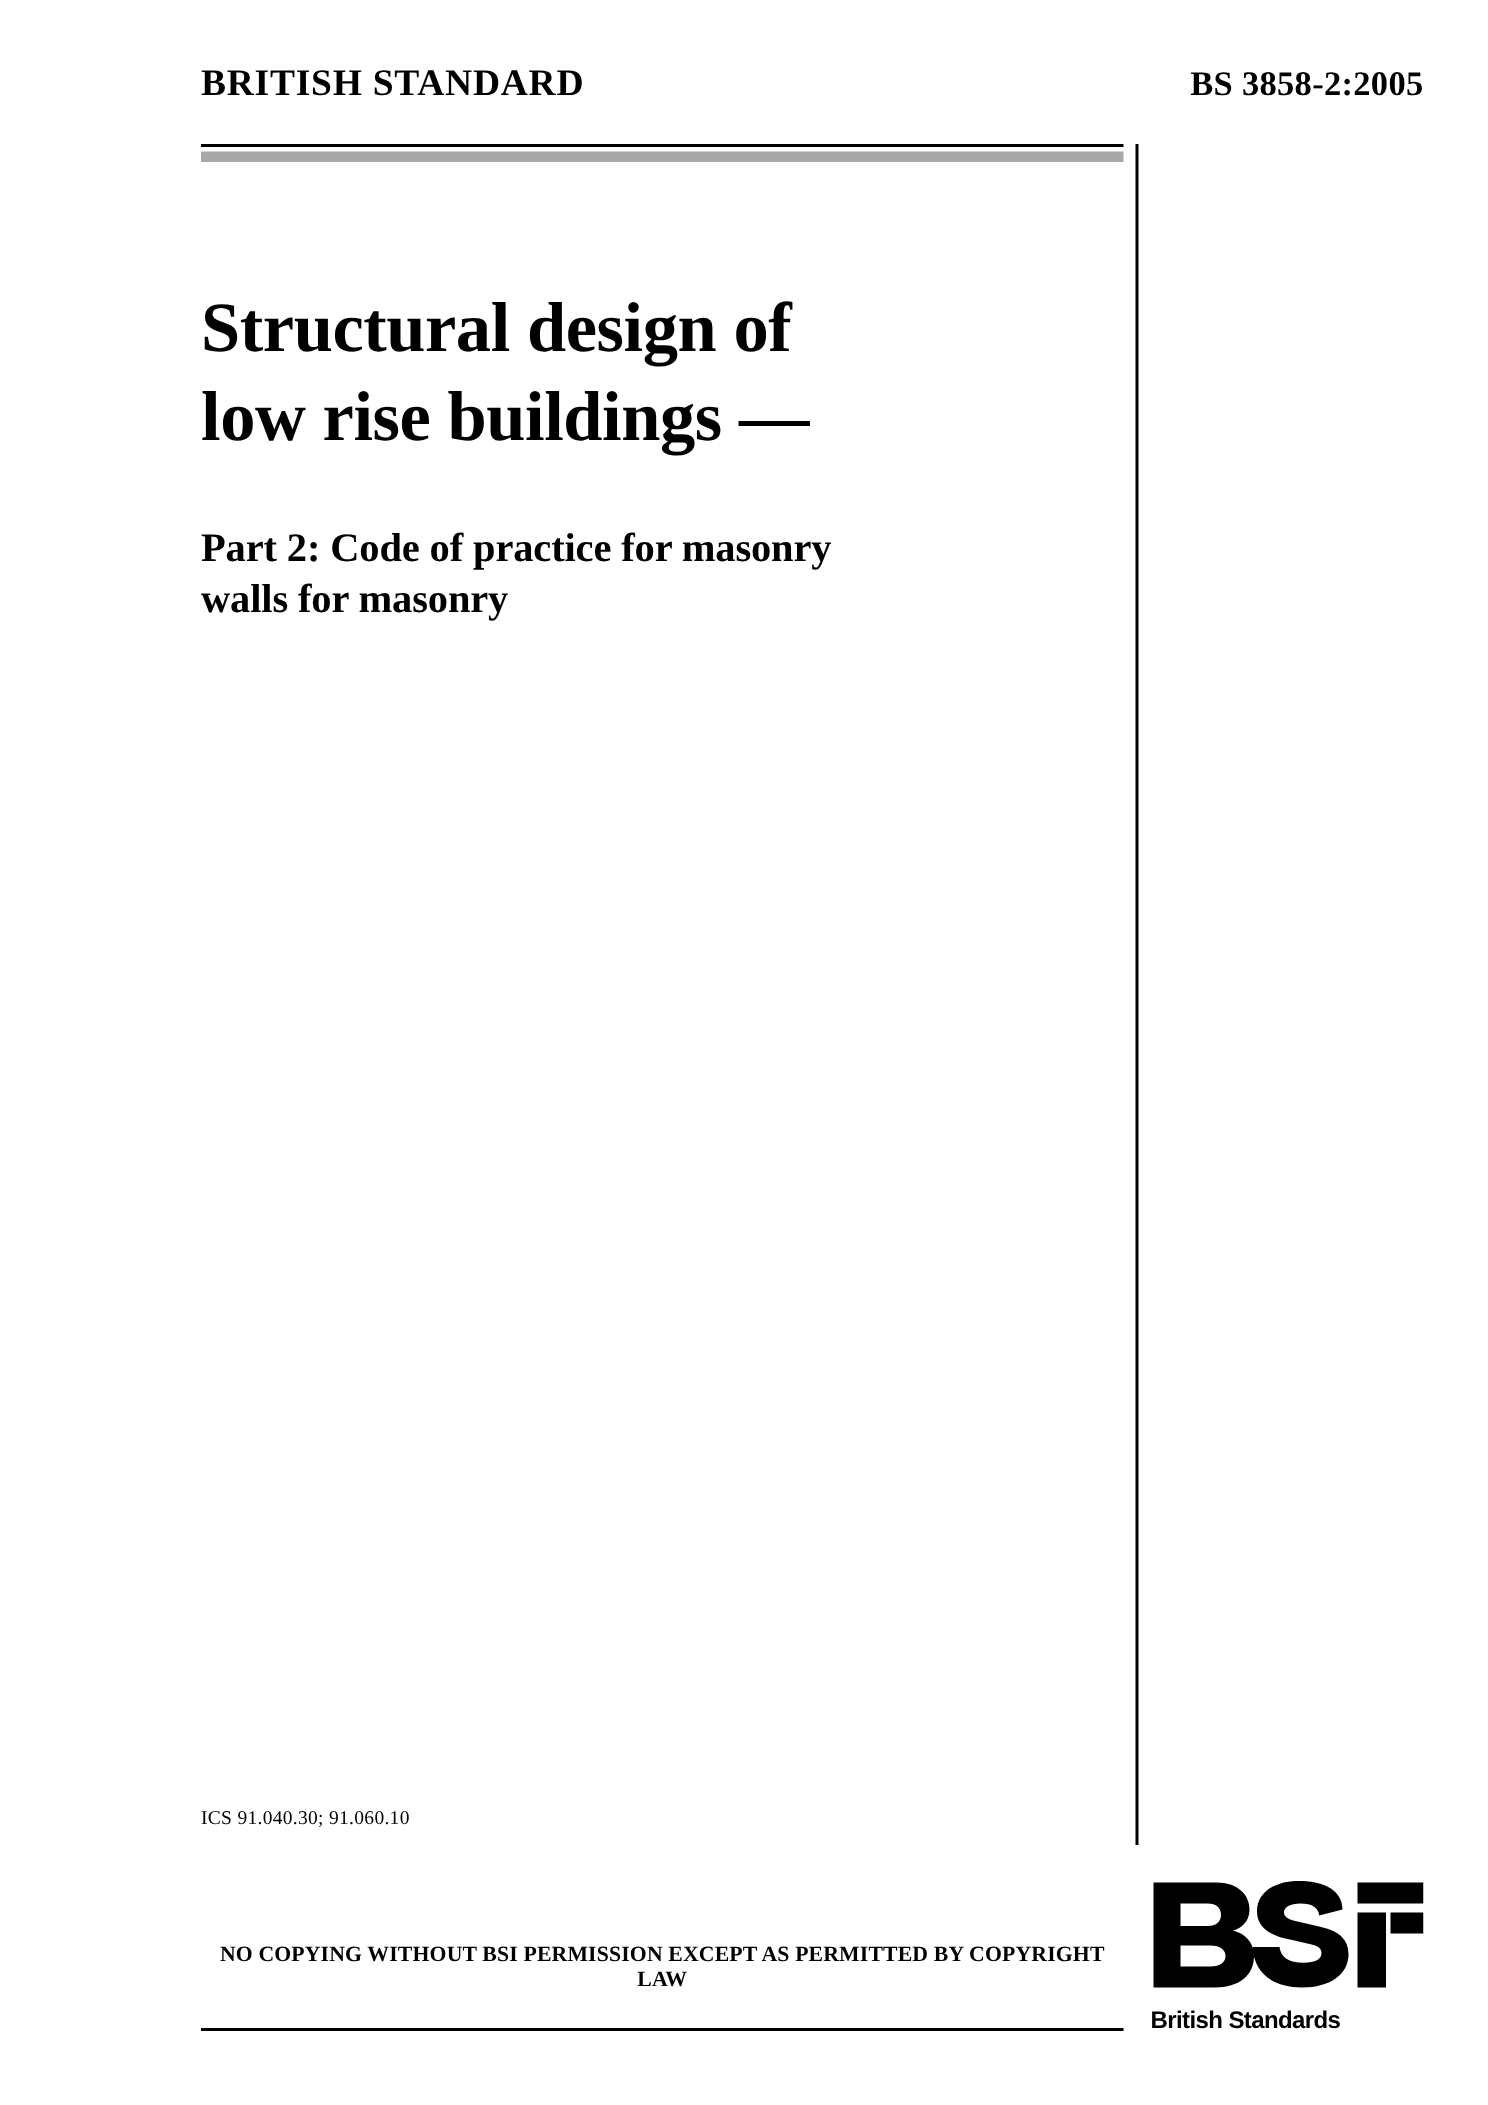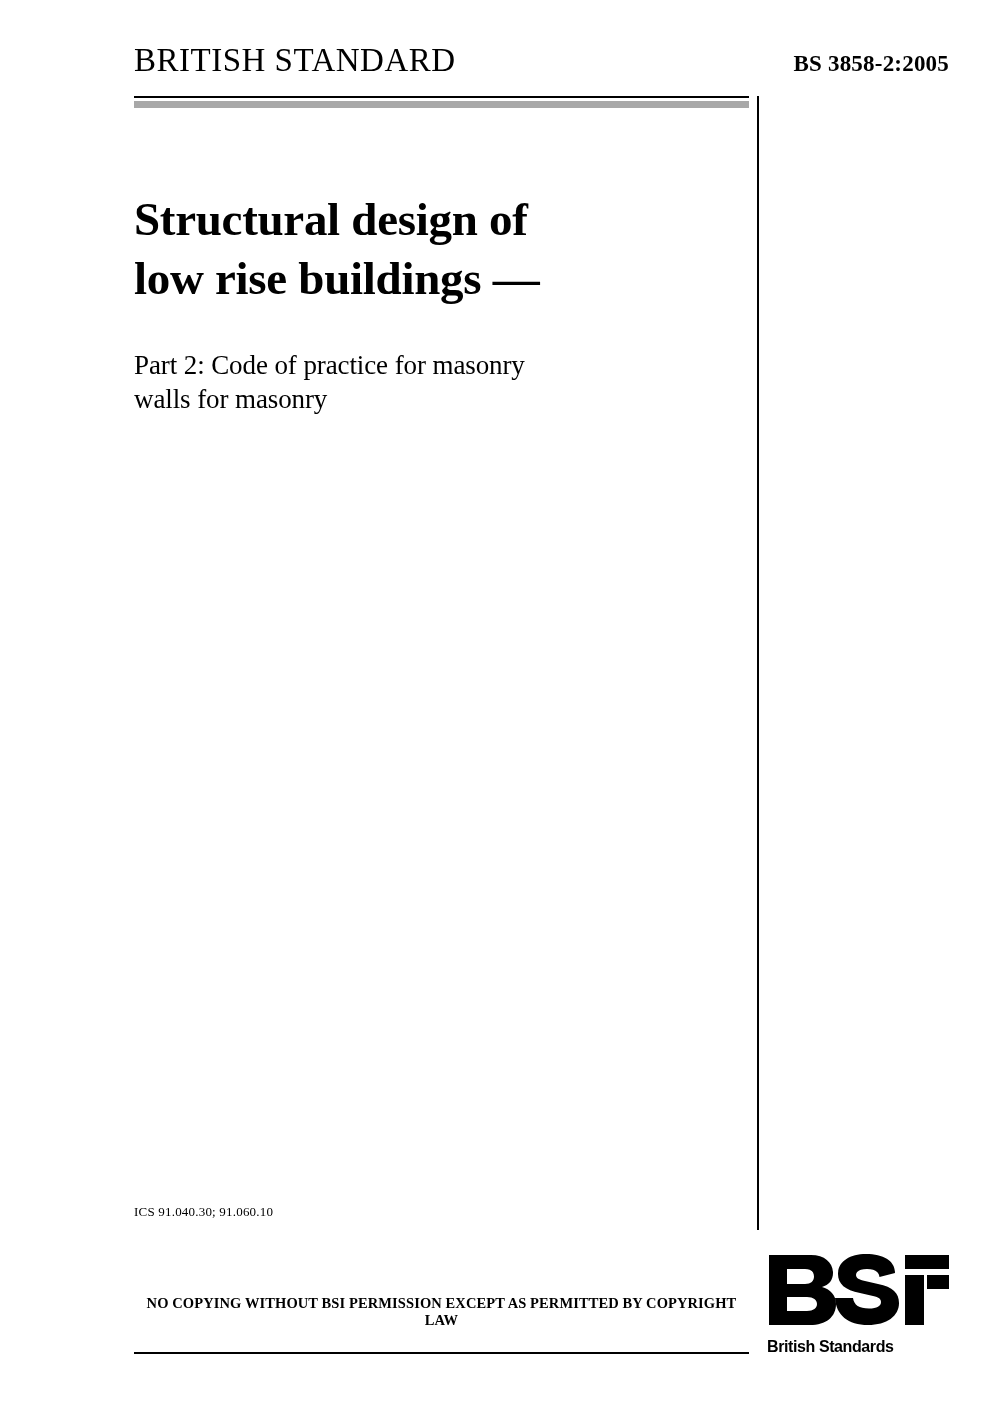--- a/index.html
+++ b/index.html
@@ -22,22 +22,22 @@
     position: absolute;
     left: 134px;
     top: 42px;
     width: 815px;
     display: flex;
     align-items: baseline;
     justify-content: space-between;
   }
   .header-left {
     font-family: "Liberation Serif", serif;
-    font-weight: normal;
-    font-size: 33px;
+    font-weight: bold;
+    font-size: 25px;
     letter-spacing: 0.5px;
   }
   .header-right {
     font-family: "Liberation Serif", serif;
     font-weight: bold;
     font-size: 23px;
     letter-spacing: 0.2px;
   }
 
   
@@ -82,21 +82,21 @@
   .main-title {
     font-family: "Liberation Serif", serif;
     font-weight: bold;
     font-size: 47px;
     line-height: 1.25;
     letter-spacing: -0.3px;
     margin: 0;
   }
   .sub-title {
     font-family: "Liberation Serif", serif;
-    font-weight: normal;
+    font-weight: bold;
     font-size: 27px;
     line-height: 1.28;
     margin: 0;
     padding-top: 40px;
     letter-spacing: -0.1px;
   }
 
   
   .ics {
     position: absolute;

